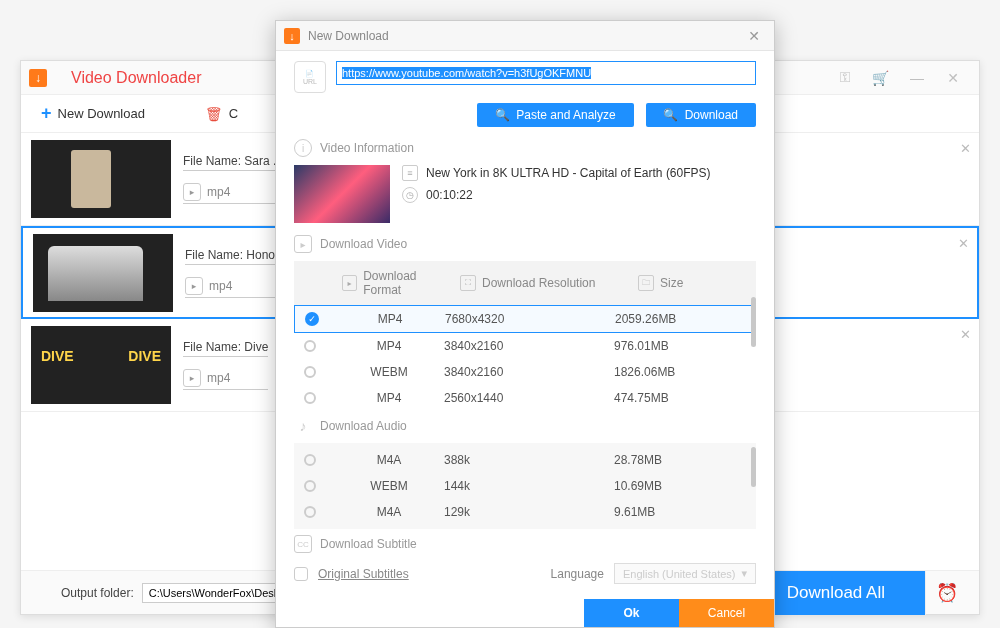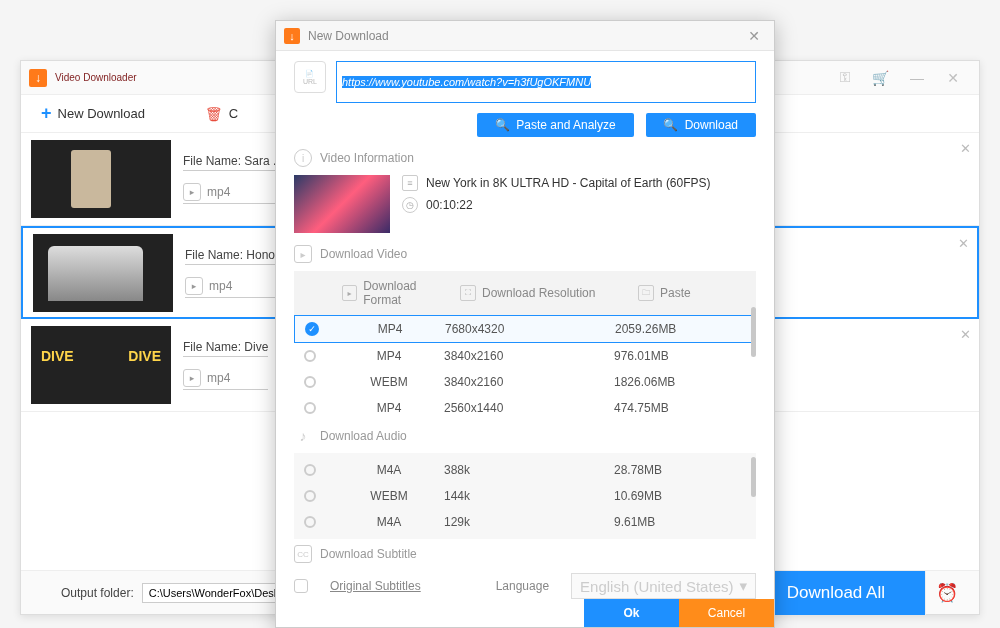--- a/index.html
+++ b/index.html
@@ -2,21 +2,21 @@
 <html><head>
 <meta charset="utf-8">
 <style>
   * { box-sizing: border-box; margin: 0; padding: 0; font-family: "Segoe UI", Arial, sans-serif; }
   body { width: 1000px; height: 628px; background: #f5f5f5; position: relative; overflow: hidden; }
 
   
   .main-window { position: absolute; left: 20px; top: 60px; width: 960px; height: 555px; background: #fff; border: 1px solid #ddd; box-shadow: 0 2px 8px rgba(0,0,0,0.1); }
   .main-titlebar { height: 34px; background: #fafafa; border-bottom: 1px solid #eee; display: flex; align-items: center; padding: 0 8px; }
   .main-titlebar .app-icon { width: 18px; height: 18px; background: #ff7a1a; display: flex; align-items: center; justify-content: center; color: #fff; font-size: 12px; border-radius: 2px; }
-  .main-titlebar .title { margin-left: 8px; font-size: 10px; color: #7f1d1d; }
+  .main-titlebar .title { margin-left: 24px; font-size: 16px; color: #ef4444; }
   .main-titlebar .spacer { flex: 1; }
   .main-titlebar .icon-btn { width: 36px; height: 28px; display: flex; align-items: center; justify-content: center; color: #bfbfbf; cursor: pointer; font-size: 14px; }
 
   .toolbar { height: 38px; background: #fff; border-bottom: 1px solid #eee; display: flex; align-items: center; padding: 0 20px; gap: 60px; }
   .toolbar .tb-item { display: flex; align-items: center; gap: 6px; font-size: 13px; color: #333; cursor: pointer; }
   .toolbar .tb-item .plus { color: #1e90ff; font-size: 18px; font-weight: bold; }
   .toolbar .tb-item .trash { color: #e74c3c; font-size: 14px; }
 
   .download-list { overflow: hidden; }
   .dl-row { height: 93px; border-bottom: 1px solid #eee; display: flex; align-items: center; padding: 8px 10px; gap: 12px; position: relative; }
@@ -42,21 +42,21 @@
   .modal-titlebar .m-title { margin-left: 8px; font-size: 12px; color: #888; }
   .modal-titlebar .spacer { flex: 1; }
   .modal-titlebar .m-close { color: #999; cursor: pointer; padding: 0 6px; font-size: 14px; }
 
   .modal-body { flex: 1; overflow: hidden; padding: 10px 18px 0 18px; }
 
   .url-section { display: flex; gap: 10px; align-items: flex-start; }
   .url-icon { width: 32px; height: 32px; border: 1px solid #ddd; border-radius: 4px; display: flex; flex-direction: column; align-items: center; justify-content: center; font-size: 7px; color: #bbb; }
   .url-right { flex: 1; }
   .url-label { font-size: 11px; color: #999; margin-bottom: 4px; }
-  .url-input { width: 100%; border: 1px solid #1e90ff; padding: 14px 5px; font-size: 11px; font-style: italic; }
+  .url-input { width: 100%; border: 1px solid #1e90ff; padding: 5px 5px; font-size: 11px; }
   .url-input .sel { background: #1e90ff; color: #fff; }
 
   .btn-row { display: flex; justify-content: flex-end; gap: 12px; margin: 10px 0 12px 0; }
   .blue-btn { background: #1e90ff; color: #fff; border: none; padding: 5px 18px; font-size: 12px; cursor: pointer; display: flex; align-items: center; gap: 6px; border-radius: 2px; }
 
   .section-head { display: flex; align-items: center; gap: 8px; font-size: 12px; color: #999; margin: 6px 0 8px 0; }
   .section-head .sh-icon { width: 18px; height: 18px; border: 1.5px solid #ccc; border-radius: 50%; display: flex; align-items: center; justify-content: center; font-size: 10px; color: #ccc; }
 
   .video-info { display: flex; gap: 12px; margin-bottom: 12px; }
   .vi-thumb { width: 96px; height: 58px; background: linear-gradient(135deg, #2b3a67, #ff5e7e, #3a2b67); flex-shrink: 0; position: relative; }
@@ -71,25 +71,25 @@
   .col-fmt { width: 110px; display: flex; align-items: center; gap: 6px; }
   .col-res { width: 170px; display: flex; align-items: center; gap: 6px; }
   .col-size { flex: 1; display: flex; align-items: center; gap: 6px; }
   .table-rows { max-height: 108px; }
   .tr { display: flex; align-items: center; padding: 6px 10px; font-size: 12px; color: #555; }
   .tr.selected { border: 1.5px solid #1e90ff; background: #f5faff; }
   .radio { width: 12px; height: 12px; border-radius: 50%; border: 2px solid #ccc; }
   .radio.on { width: 14px; height: 14px; border: none; background: #1e90ff; display: flex; align-items: center; justify-content: center; color: #fff; font-size: 9px; }
   .scroll-ind { position: absolute; right: 0; top: 36px; width: 5px; height: 50px; background: #c8c8c8; border-radius: 3px; }
 
-  .subtitle-row { display: flex; align-items: center; gap: 22px; font-size: 12px; color: #888; margin: 10px 0; }
+  .subtitle-row { display: flex; align-items: center; gap: 10px; font-size: 12px; color: #888; margin: 10px 0; }
   .subtitle-row .checkbox { width: 14px; height: 14px; border: 1px solid #ccc; border-radius: 3px; }
   .subtitle-row .orig { text-decoration: underline; }
   .subtitle-row .spacer { flex: 1; }
-  .subtitle-row .lang-sel { border: 1px solid #ddd; padding: 3px 8px; font-size: 15px; color: #ccc; background: #fafafa; display: flex; align-items: center; gap: 6px; }
+  .subtitle-row .lang-sel { border: 1px solid #ddd; padding: 3px 8px; font-size: 11px; color: #ccc; background: #fafafa; display: flex; align-items: center; gap: 6px; }
 
   .modal-footer { height: 28px; display: flex; }
   .modal-footer .f-spacer { flex: 1; }
   .modal-footer button { width: 95px; border: none; color: #fff; font-size: 12px; cursor: pointer; }
   .modal-footer .ok { background: #1e90ff; font-weight: bold; }
   .modal-footer .cancel { background: #ff8c1a; }
 
   
   .t1 { background: linear-gradient(90deg, #1a1a1a 20%, #3a3a3a); }
   .t1::after { content: ""; position: absolute; left: 40px; top: 10px; width: 40px; height: 58px; background: #c9b89d; border-radius: 3px; }
@@ -224,21 +224,21 @@
         <div class="col-fmt">
             <span class="th-icon">▸</span>
             <span>Download Format</span>
           </div>
         <div class="col-res">
             <span class="th-icon">⛶</span>
             <span>Download Resolution</span>
           </div>
         <div class="col-size">
             <span class="th-icon">🗀</span>
-            <span>Paste</span>
+            <span>Size</span>
           </div>
       </div>
       <div class="table-rows" id="video-rows">
           <div class="tr selected">
             <div class="col-radio">
               <div class="radio on">✓</div>
             </div>
     <div class="col-fmt" style="justify-content:center">MP4</div>
     <div class="col-res">7680x4320</div>
     <div class="col-size">2059.26MB</div>

